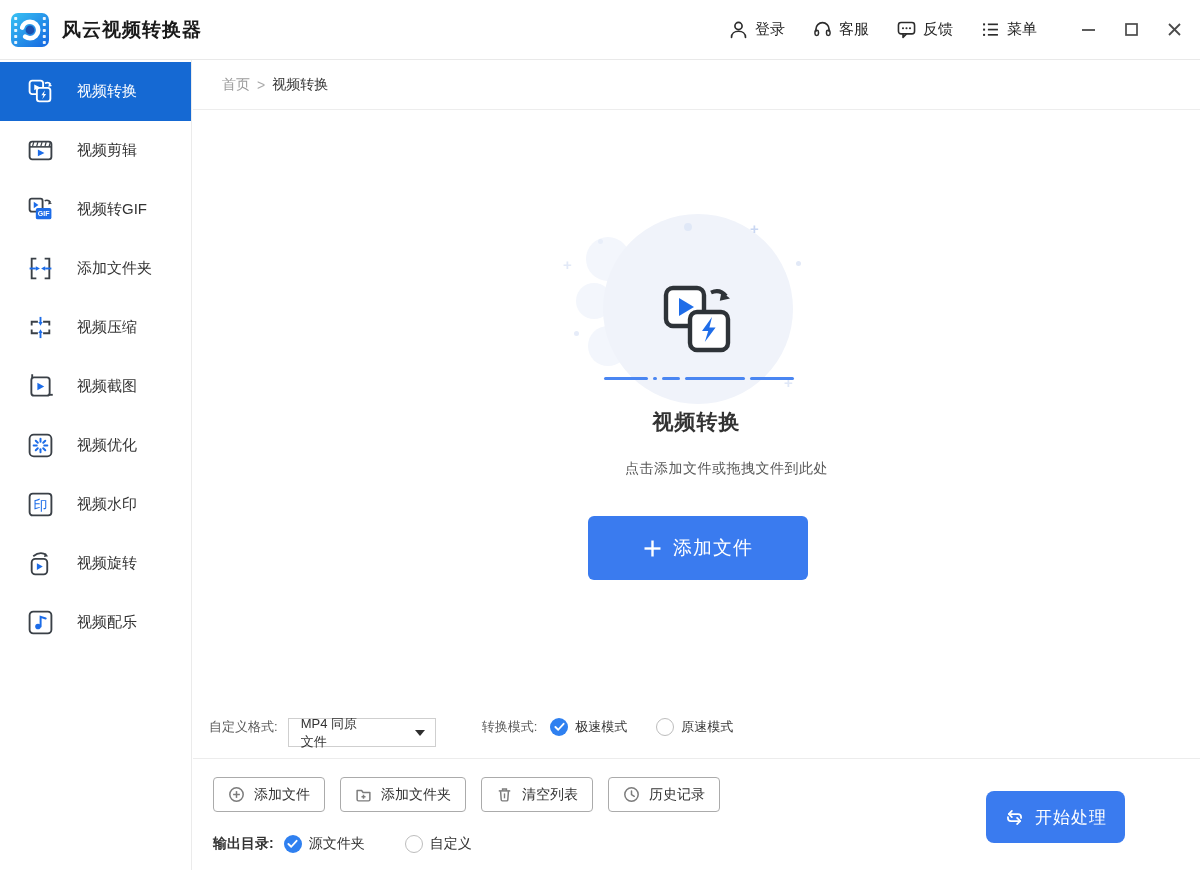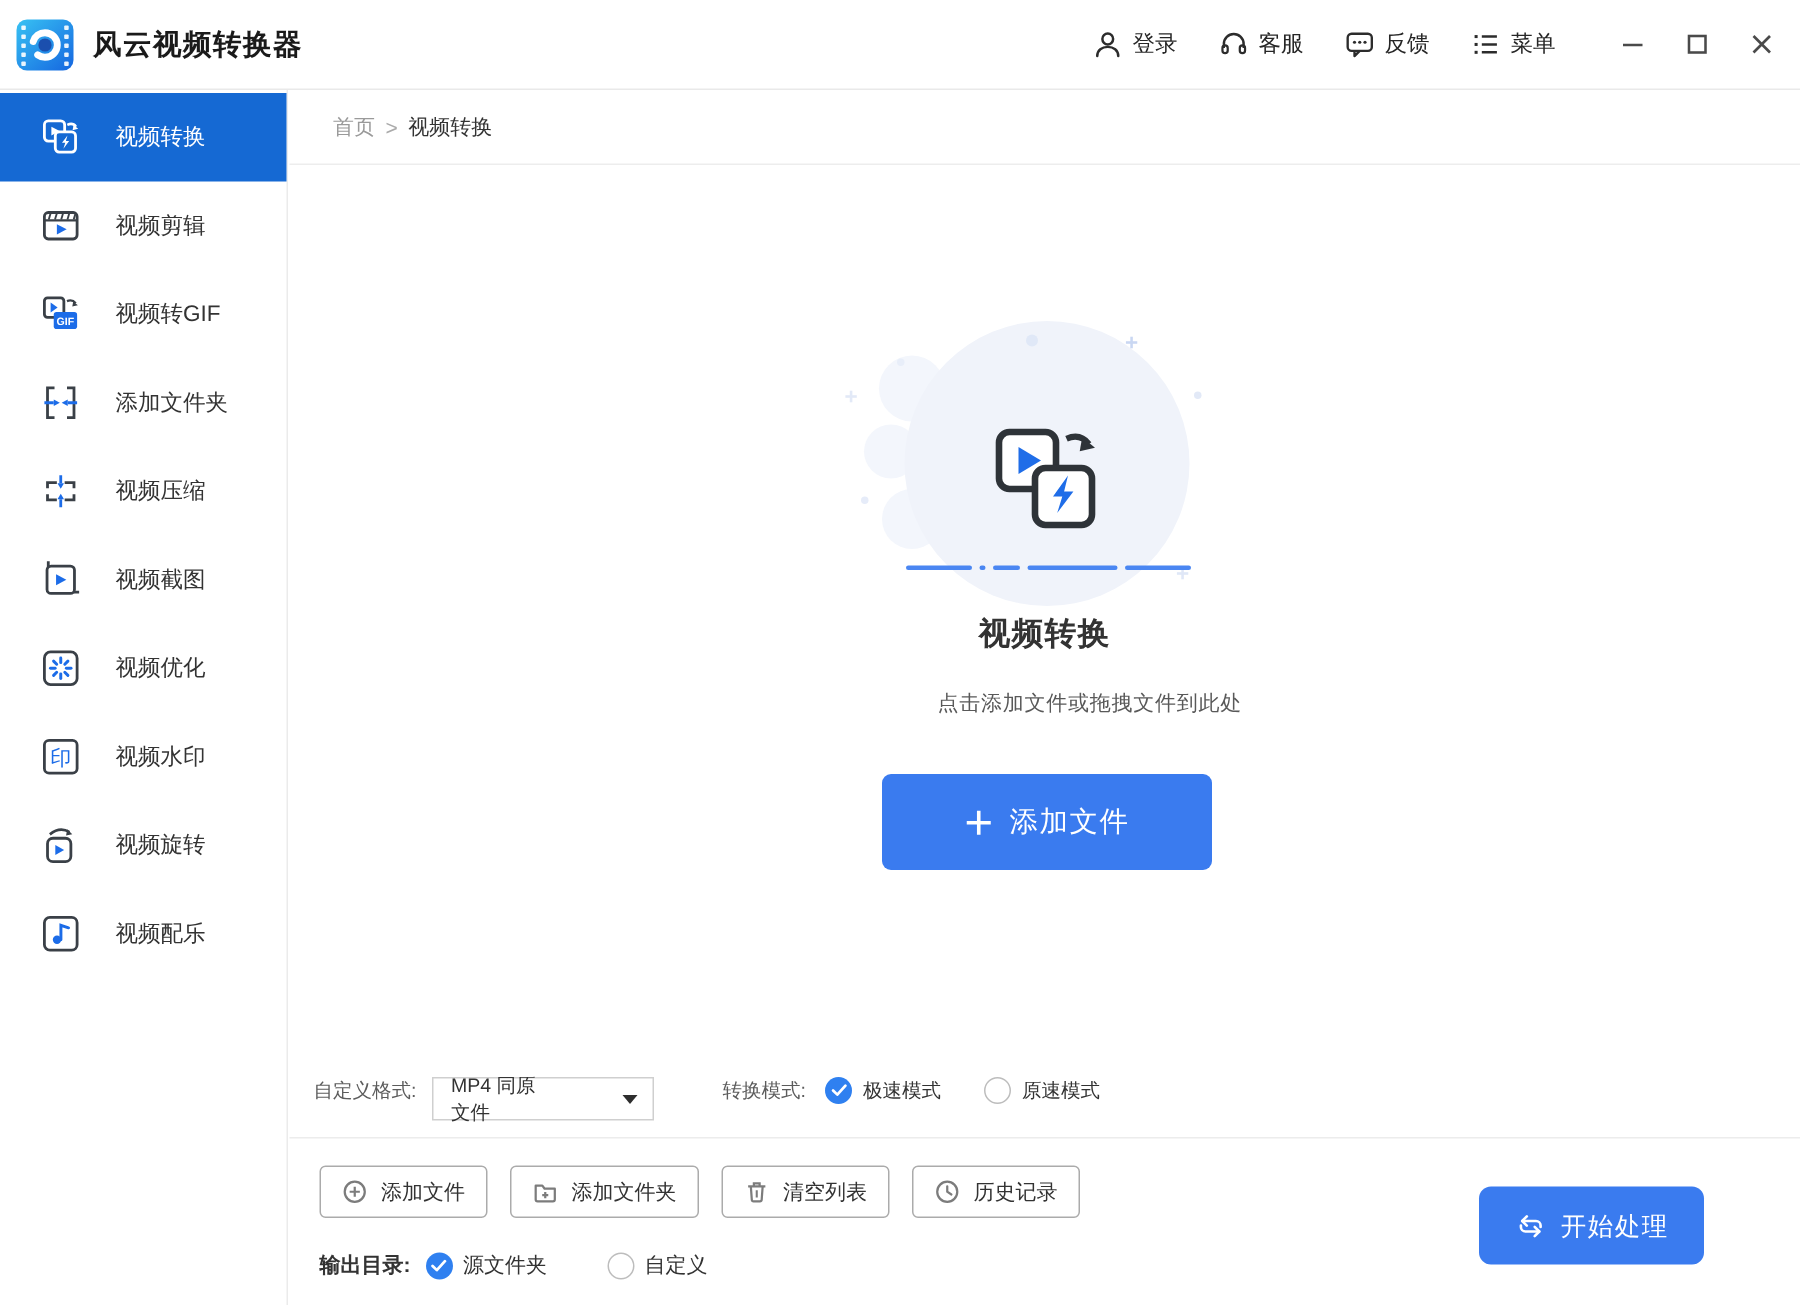--- a/index.html
+++ b/index.html
@@ -77,21 +77,21 @@
 
   .hdiv { position:absolute; left:0; top:647px; width:1007px; border-top:1px solid #ececec; }
 
   
   .actions { position:absolute; left:20px; top:666px; display:flex; gap:15px; }
   .act-btn { height:35px; border:1px solid #ababab; border-radius:4px; background:#fff;
     display:flex; align-items:center; gap:9px; padding:0 14px; cursor:pointer; }
   .act-btn .t { font-size:14px; color:#333; }
   .output-row { position:absolute; left:20px; top:724px; display:flex; align-items:center; }
   .out-label { font-size:14px; color:#333; font-weight:600; }
-  .start-btn { position:absolute; left:793px; top:680px; width:150px; height:52px;
+  .start-btn { position:absolute; left:793px; top:680px; width:139px; height:52px;
     background:#3a7bef; border-radius:8px; display:flex; align-items:center; justify-content:center;
     gap:10px; color:#fff; font-size:17px; cursor:pointer; letter-spacing:1px; }
 </style>
 </head>
 <body>
 
 <div class="app">
 
   <div class="titlebar">
     <svg class="logo" viewBox="0 0 40 40">

